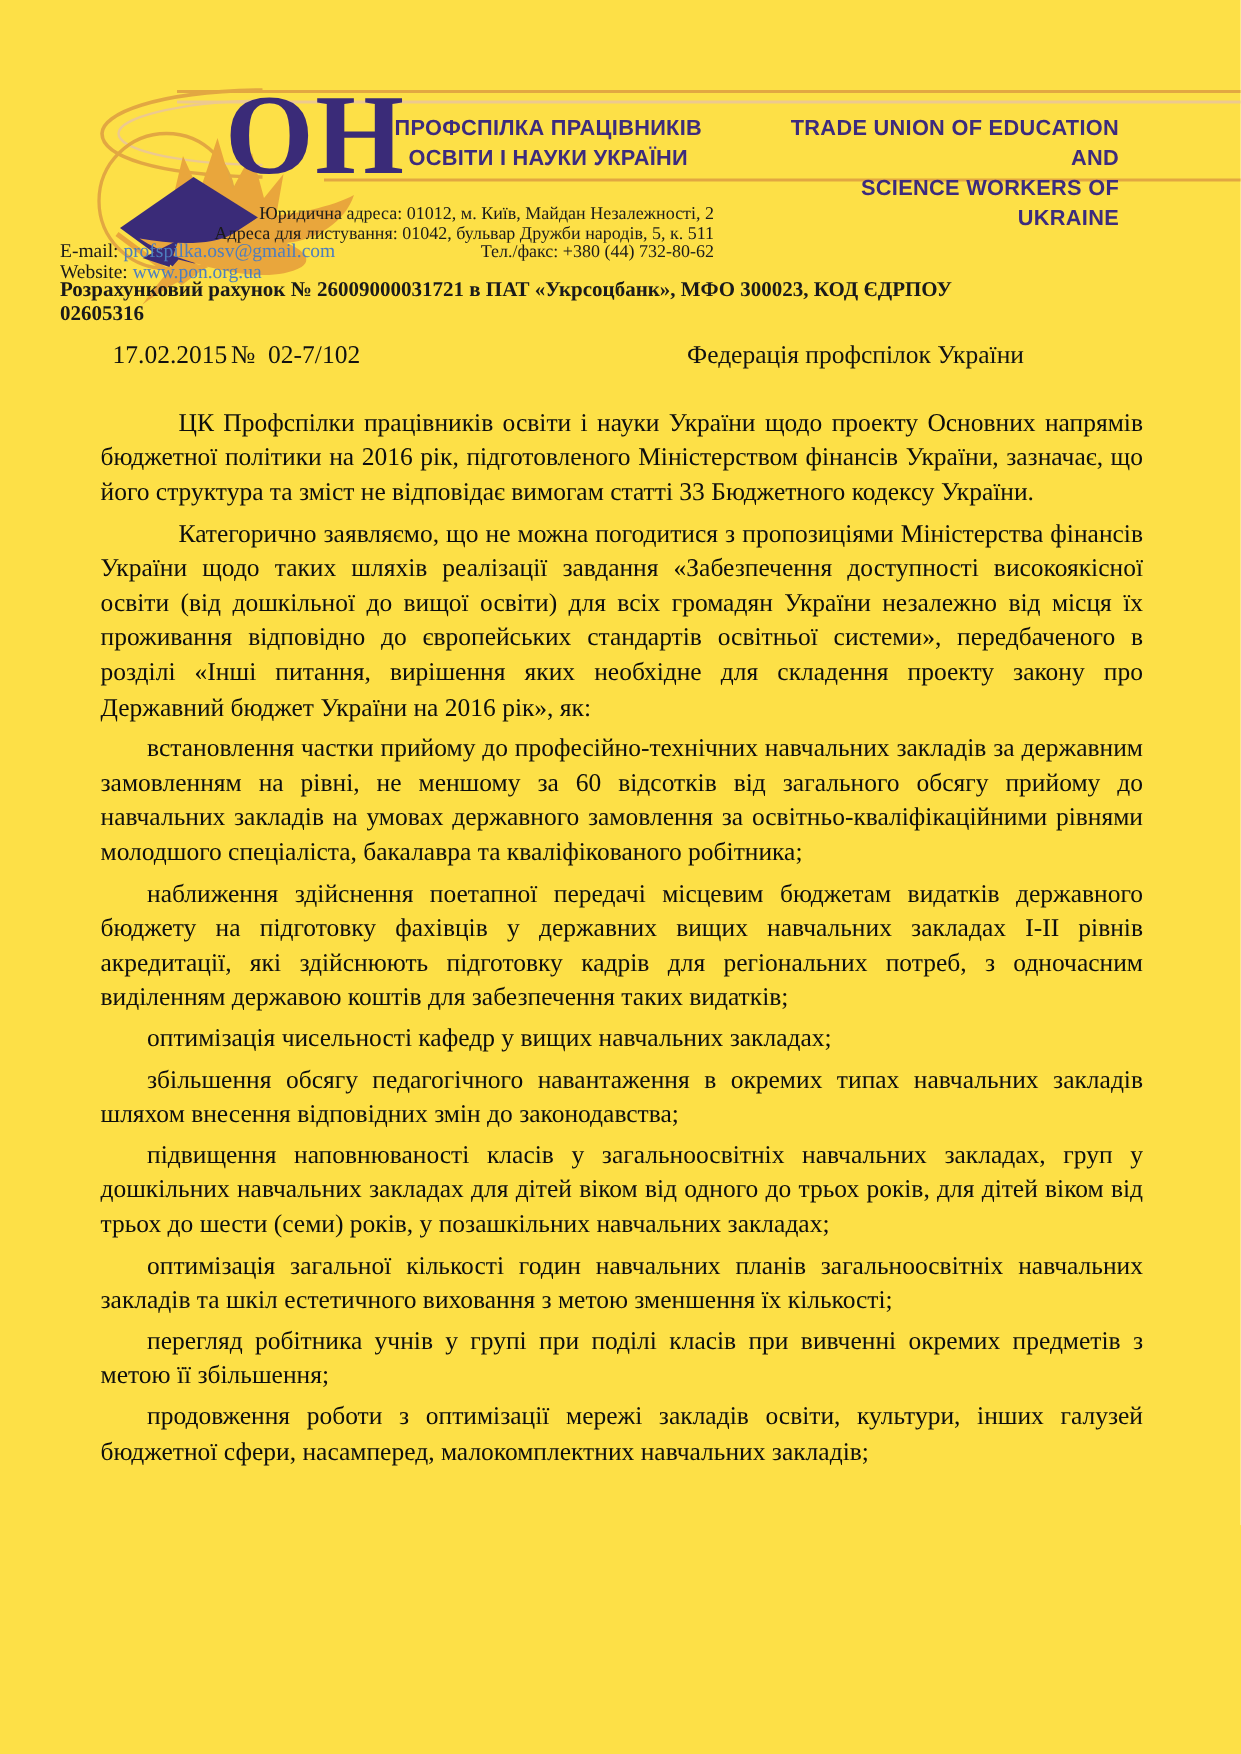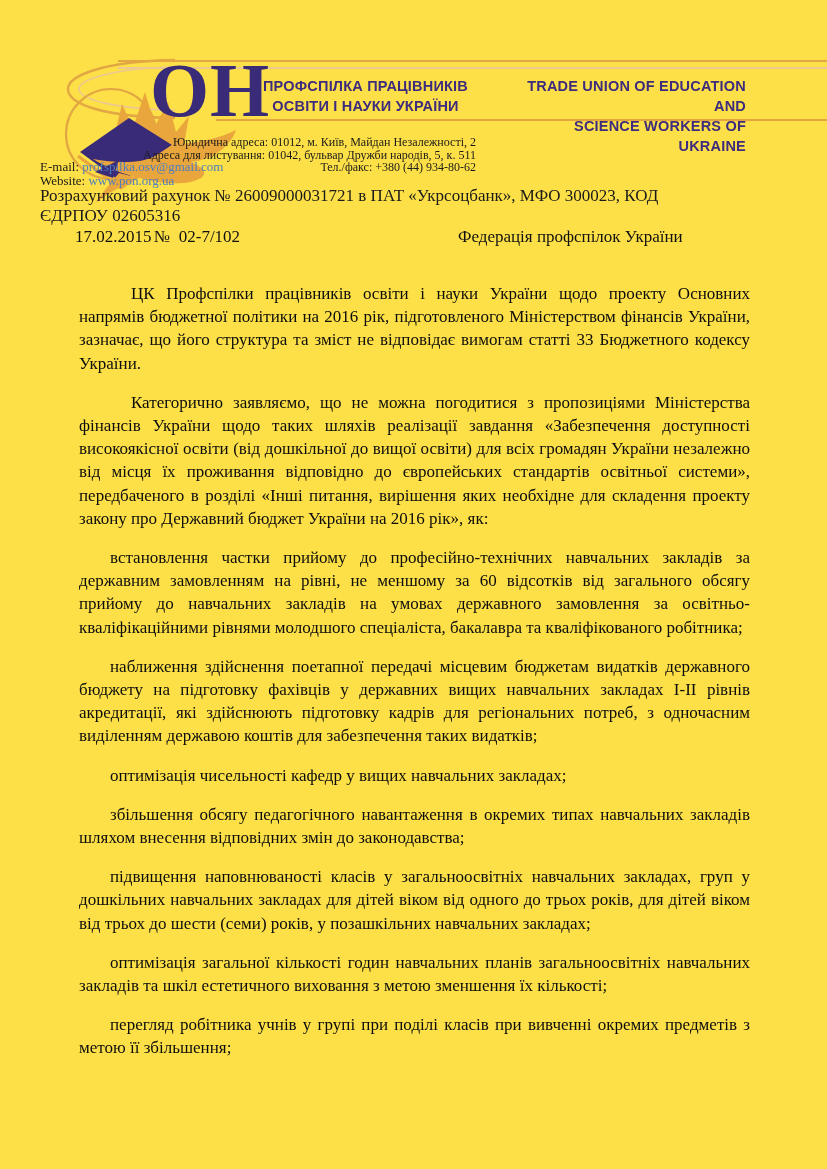--- a/index.html
+++ b/index.html
@@ -30,33 +30,33 @@
 
   .addr-uk { position:absolute; left:130px; top:124px; width:346px; text-align:right;
              font-size:12px; line-height:12.5px; color:#1a1a1a;margin-top:12px; }
   .addr-en { position:absolute; left:508px; top:124px; width:300px; text-align:left;
              font-size:12px; line-height:12.5px; color:#1a1a1a; }
 
   .center-line { position:absolute; left:0; width:680px; padding-left:40px;
                  text-align:left; font-size:13px; color:#1a1a1a; }
   .email-line   { top:159px; }
   .website-line { top:172.5px; }
-  .bank-line    { top:186px; font-size:17px; }
+  .bank-line    { top:186px; font-size:14px;font-weight:bold; }
   .link { color:#4D7EBF; text-decoration:none; cursor:pointer; }
 
   
   .ref { position:absolute; top:227px; left:0; width:827px; font-size:17px; }
   .ref .date   { position:absolute; left:75px;  white-space:pre; }
   .ref .number { position:absolute; left:154px; white-space:pre; }
   .ref .addressee { position:absolute; left:458px; white-space:pre; }
 
   
   .letter-body { position:absolute; left:63px; top:266px; width:703px;
                  font-size:17px; line-height:23.2px; text-align:justify; color:#0d0d0d; }
-  .letter-body p { margin:16px; }
+  .letter-body p { margin:4px; }
   .p-main { text-indent:52px; }
   .p-item { text-indent:31px; }
 </style>
 </head>
 <body>
 
 <div class="page">
 
   <div class="rule rule-top-1"></div>
   <div class="rule rule-top-2"></div>
@@ -87,21 +87,21 @@
     <div>ОСВІТИ І НАУКИ УКРАЇНИ</div>
   </div>
   <div class="org-en">
     <div>TRADE UNION OF EDUCATION AND</div>
     <div>SCIENCE WORKERS OF UKRAINE</div>
   </div>
 
   <div class="addr-uk">
     <div>Юридична адреса: 01012, м. Київ, Майдан Незалежності, 2</div>
     <div>Адреса для листування: 01042, бульвар Дружби народів, 5, к. 511</div>
-    <div>Тел./факс: +380 (44) 934-80-62</div>
+    <div>Тел./факс: +380 (44) 732-80-62</div>
   </div>
 
   <div class="center-line email-line"><span>E-mail: </span><span class="link">profspilka.osv@gmail.com</span></div>
   <div class="center-line website-line"><span>Website: </span><span class="link">www.pon.org.ua</span></div>
   <div class="center-line bank-line">Розрахунковий рахунок № 26009000031721 в ПАТ «Укрсоцбанк», МФО 300023, КОД ЄДРПОУ 02605316</div>
 
   <div class="ref">
     <span class="date">17.02.2015</span>
     <span class="number">№  02-7/102</span>
     <span class="addressee">Федерація профспілок України</span>
@@ -110,15 +110,16 @@
   <main class="letter-body" id="letter-body">
       <p class="p-main">ЦК Профспілки працівників освіти і науки України щодо проекту Основних напрямів бюджетної політики на 2016 рік, підготовленого Міністерством фінансів України, зазначає, що його структура та зміст не відповідає вимогам статті 33 Бюджетного кодексу України.</p>
       <p class="p-main">Категорично заявляємо, що не можна погодитися з пропозиціями Міністерства фінансів України щодо таких шляхів реалізації завдання «Забезпечення доступності високоякісної освіти (від дошкільної до вищої освіти) для всіх громадян України незалежно від місця їх проживання відповідно до європейських стандартів освітньої системи», передбаченого в розділі «Інші питання, вирішення яких необхідне для складення проекту закону про Державний бюджет України на 2016 рік», як:</p>
       <p class="p-item">встановлення частки прийому до професійно-технічних навчальних закладів за державним замовленням на рівні, не меншому за 60 відсотків від загального обсягу прийому до навчальних закладів на умовах державного замовлення за освітньо-кваліфікаційними рівнями молодшого спеціаліста, бакалавра та кваліфікованого робітника;</p>
       <p class="p-item">наближення здійснення поетапної передачі місцевим бюджетам видатків державного бюджету на підготовку фахівців у державних вищих навчальних закладах І-ІІ рівнів акредитації, які здійснюють підготовку кадрів для регіональних потреб, з одночасним виділенням державою коштів для забезпечення таких видатків;</p>
       <p class="p-item">оптимізація чисельності кафедр у вищих навчальних закладах;</p>
       <p class="p-item">збільшення обсягу педагогічного навантаження в окремих типах навчальних закладів шляхом внесення відповідних змін до законодавства;</p>
       <p class="p-item">підвищення наповнюваності класів у загальноосвітніх навчальних закладах, груп у дошкільних навчальних закладах для дітей віком від одного до трьох років, для дітей віком від трьох до шести (семи) років, у позашкільних навчальних закладах;</p>
       <p class="p-item">оптимізація загальної кількості годин навчальних планів загальноосвітніх навчальних закладів та шкіл естетичного виховання з метою зменшення їх кількості;</p>
       <p class="p-item">перегляд робітника учнів у групі при поділі класів при вивченні окремих предметів з метою її збільшення;</p>
+      <p class="p-item">продовження роботи з оптимізації мережі закладів освіти, культури, інших галузей бюджетної сфери, насамперед, малокомплектних навчальних закладів;</p>
     </main>
 
 </div>
 
 </body></html>

